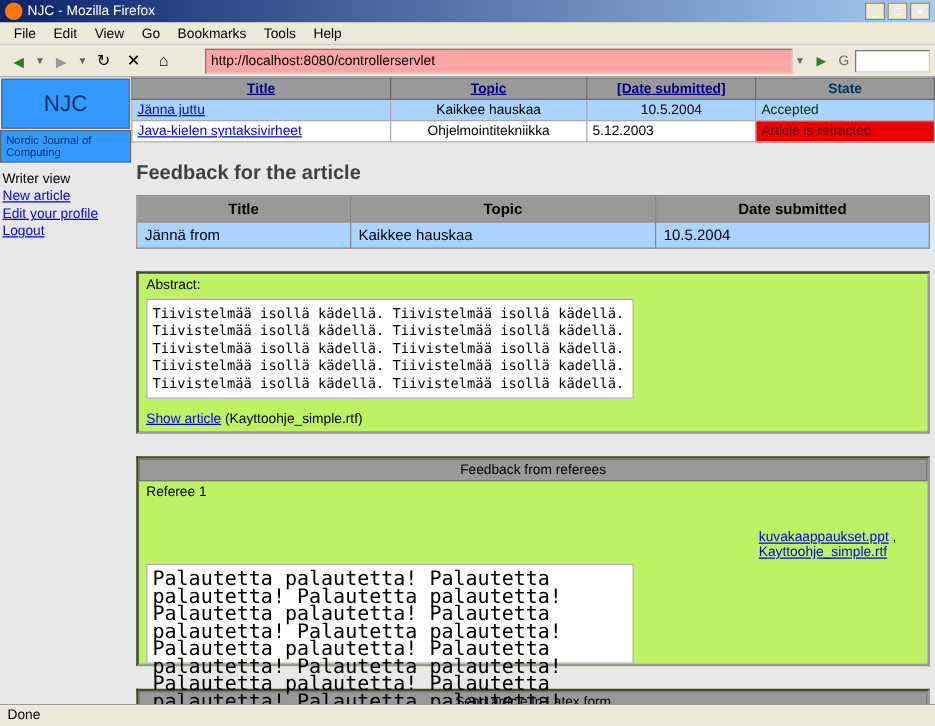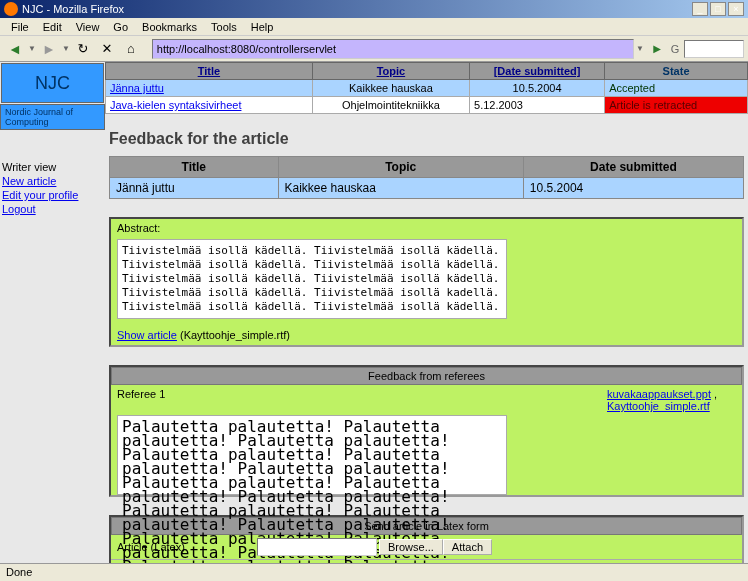--- a/index.html
+++ b/index.html
@@ -13,30 +13,30 @@
     .menubar { background: #ece9d8; height: 18px; display: flex; align-items: flex-end; padding: 0 4px; border-bottom: 1px solid #ccc; font-size: 11px; }
     .menu-item { padding: 2px 7px; cursor: pointer; }
     
     .toolbar { background: #ece9d8; height: 26px; display: flex; align-items: center; padding: 0 4px; border-bottom: 1px solid #999; gap: 2px; }
     .nav-btn { width: 22px; height: 22px; border: 1px solid transparent; border-radius: 3px; display: flex; align-items: center; justify-content: center; cursor: pointer; }
     .nav-arrow { font-size: 14px; }
     .back-arrow { color: #2d7d2d; }
     .fwd-arrow { color: #999; }
     .nav-small { font-size: 8px; color: #666; }
     .reload-icon, .stop-icon, .home-icon { font-size: 13px; }
-    .url-input { flex: 1; height: 20px; border: 1px inset #ccc; padding: 0 4px; font-size: 11px; margin-left: 8px; background: #c4b5fd; }
+    .url-input { flex: 1; height: 20px; border: 1px inset #ccc; padding: 0 4px; font-size: 11px; margin-left: 20px; background: #fca5a5; }
     .go-btn { width: 18px; height: 18px; margin-left: 2px; }
     .search-pfx { width: 14px; text-align: center; color: #666; }
     .search-input { width: 60px; height: 18px; border: 1px inset #ccc; font-size: 11px; background: white; }
     
     .content { display: flex; background: #e8e8e8; }
     .sidebar { width: 105px; flex-shrink: 0; }
     .njc-box { background: #3399ff; height: 40px; display: flex; align-items: center; justify-content: center; font-size: 18px; color: #003366; border: 1px solid #666; margin: 1px; }
     .journal-bar { background: #3399ff; font-size: 9px; padding: 2px 4px; color: #003366; border: 1px solid #666; }
-    .left-links { padding: 6px 2px; font-size: 11px; margin-top: 24px; }
+    .left-links { padding: 6px 2px; font-size: 11px; }
     .left-links a, .left-links span { display: block; line-height: 14px; }
     .link { color: #0000ee; text-decoration: underline; cursor: pointer; }
     
     .main { flex: 1; padding: 0; background: #e8e8e8; }
     
     table { border-collapse: collapse; width: 100%; }
     .article-table th { background: #999999; color: #003366; font-size: 11px; padding: 2px; border: 1px solid #666; text-align: center; }
     .article-table th a { color: #000088; text-decoration: underline; }
     .article-table td { padding: 2px 4px; border: 1px solid #aaa; background: white; font-size: 11px; }
     .article-table td a { color: #0000ee; text-decoration: underline; }
@@ -51,21 +51,21 @@
     .feedback-header td { background: #aad4ff; padding: 3px 6px; font-size: 12px; border: 1px solid #888; }
     
     .section-box { border: 2px inset #999; margin-top: 18px; background: #bef264; }
     .abstract-label { padding: 3px 6px; font-size: 11px; }
     .abstract-text { background: white; border: 1px solid #aaa; margin: 2px 6px; padding: 4px; font-family: monospace; font-size: 11px; line-height: 14px; width: 390px; }
     .show-article { padding: 8px 6px 4px 6px; font-size: 11px; }
     
     .section-bar { background: #999999; text-align: center; font-weight: normal; font-size: 11px; padding: 2px; border: 1px solid #777; }
     .referee-row { display: flex; padding: 3px 6px; }
     .referee-label { flex: 0 0 490px; }
-    .referee-links { font-size: 11px; }
+    .referee-links { font-size: 11px; margin-top: 36px; }
     .referee-text { background: white; border: 1px solid #aaa; margin: 0 6px 0 6px; padding: 4px; font-family: monospace; font-size: 16px; line-height: 14px; width: 390px; height: 80px; }
     
     .latex-row { display: flex; align-items: center; padding: 3px 6px; border-bottom: 1px solid #aaa; }
     .latex-label { width: 140px; }
     .latex-input { border: 1px inset #ccc; height: 18px; width: 120px; background: white; margin-right: 2px; }
     .btn { font-size: 11px; padding: 1px 8px; background: #ece9d8; border: 1px outset #fff; cursor: pointer; }
     .send-row { padding: 4px 6px; }
     
     .statusbar { position: fixed; bottom: 0; left: 0; right: 0; height: 18px; background: #ece9d8; border-top: 1px solid #999; font-size: 11px; padding: 2px 6px; }
   </style>
@@ -159,21 +159,21 @@
       <div class="feedback-heading">Feedback for the article</div>
 
       <table class="feedback-header">
         <tbody>
             <tr>
           <th>Title</th>
           <th>Topic</th>
           <th>Date submitted</th>
         </tr>
         <tr>
-          <td>Jännä juttu</td>
+          <td>Jännä from</td>
           <td>Kaikkee hauskaa</td>
           <td>10.5.2004</td>
         </tr>
       </tbody>
         </table>
 
       <div class="section-box">
         <div class="abstract-label">Abstract:</div>
         <div class="abstract-text">Tiivistelmää isollä kädellä. Tiivistelmää isollä kädellä. Tiivistelmää isollä kädellä. Tiivistelmää isollä kädellä. Tiivistelmää isollä kädellä. Tiivistelmää isollä kädellä. Tiivistelmää isollä kädellä. Tiivistelmää isollä kadellä. Tiivistelmää isollä kädellä. Tiivistelmää isollä kädellä.</div>
         <div class="show-article">

